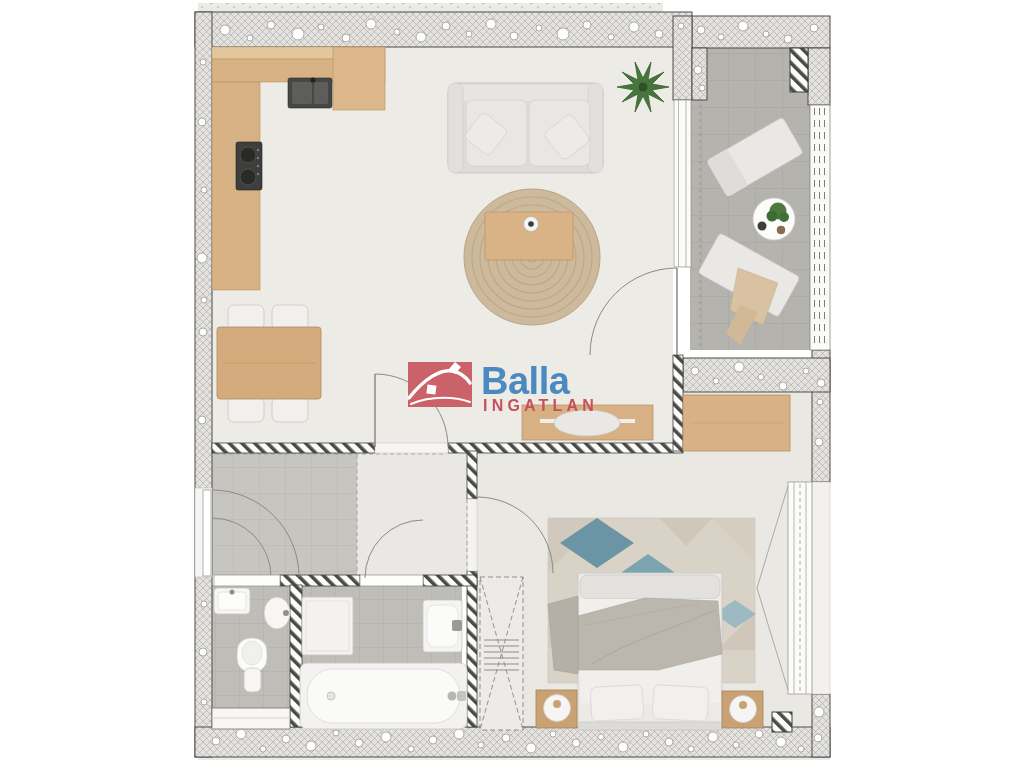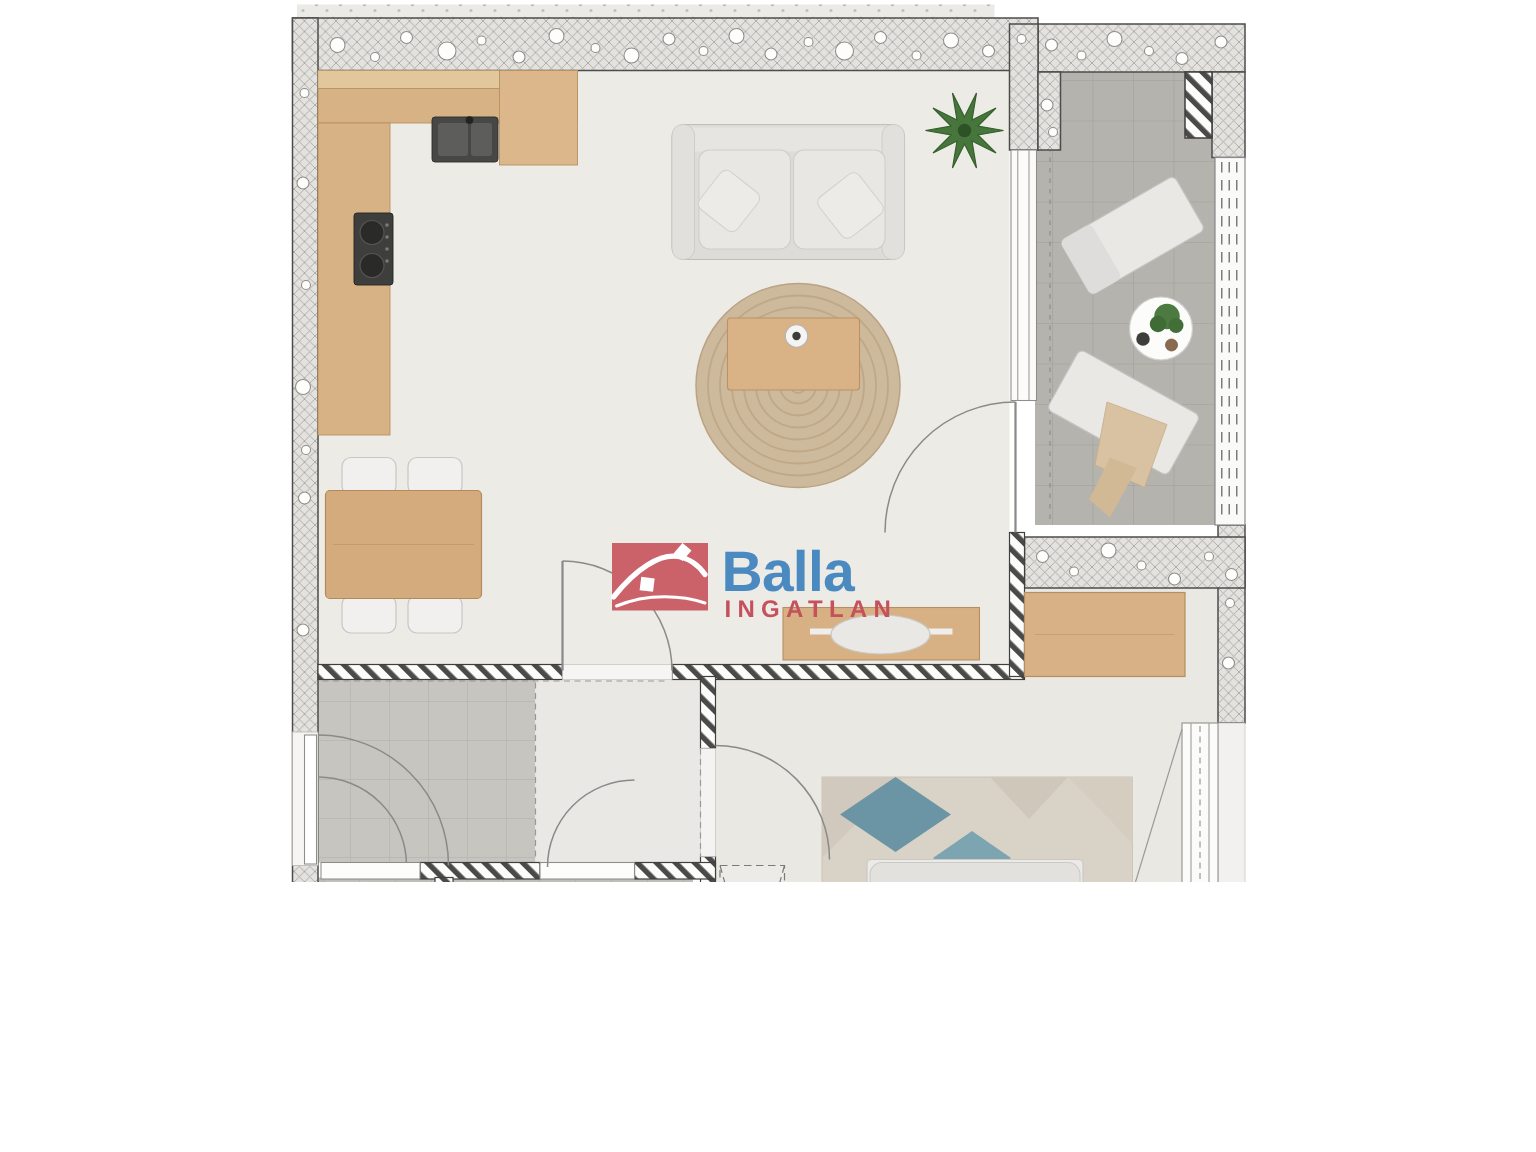--- a/index.html
+++ b/index.html
@@ -1,17 +1,17 @@
 <!DOCTYPE html>
 <html><head>
 <meta charset="utf-8">
 <title>Floor plan</title>
 <style>
   html,body{margin:0;padding:0;background:#ffffff;}
-  .stage{position:relative;width:1024px;height:588px;background:#ffffff;overflow:hidden;
+  .stage{position:relative;width:1024px;height:760px;background:#ffffff;overflow:hidden;
          font-family:"Liberation Sans", sans-serif;}
   svg{display:block;}
   .insdot{fill:#fdfdfc;stroke:#8f8d89;stroke-width:.7;}
   .brand{font:bold 38px "Liberation Sans", sans-serif;letter-spacing:-0.5px;}
   .sub{font:bold 16px "Liberation Sans", sans-serif;letter-spacing:4.2px;}
 </style>
 </head>
 <body>
 
 <div class="stage">

